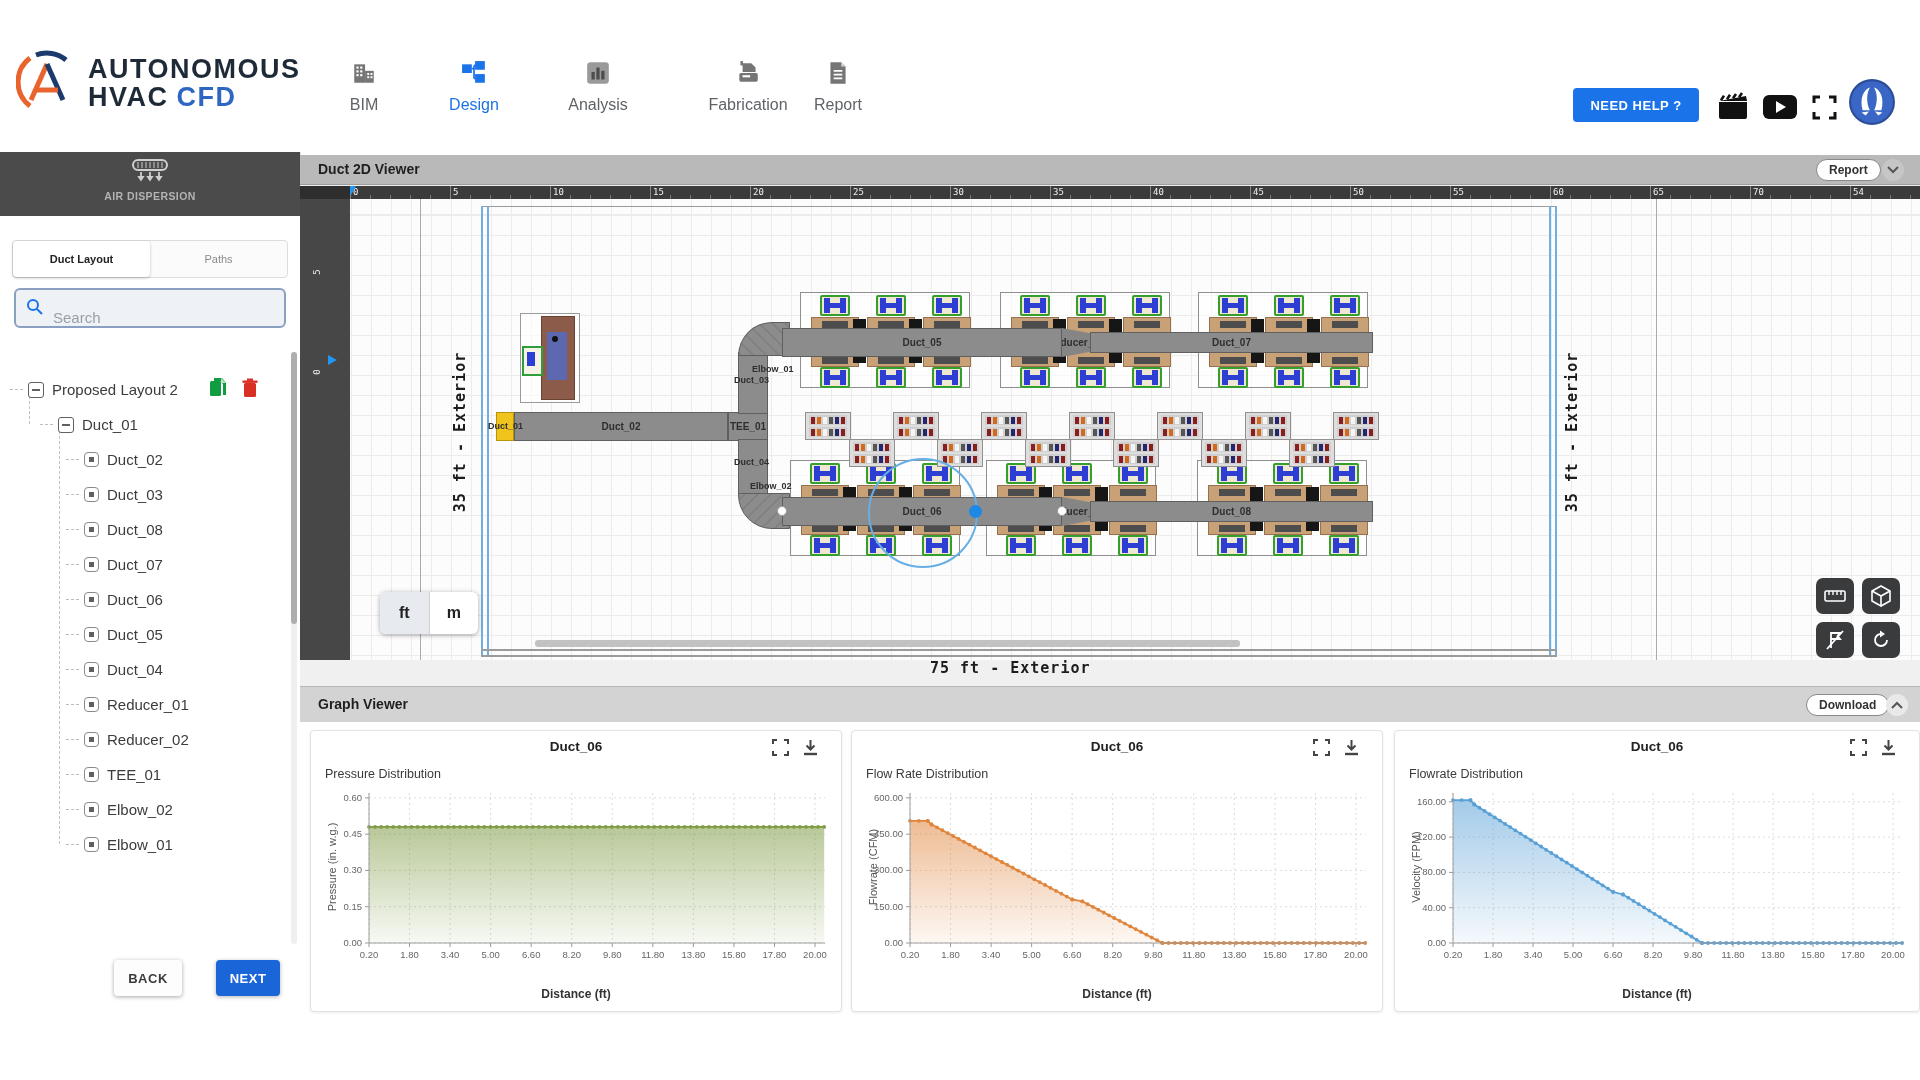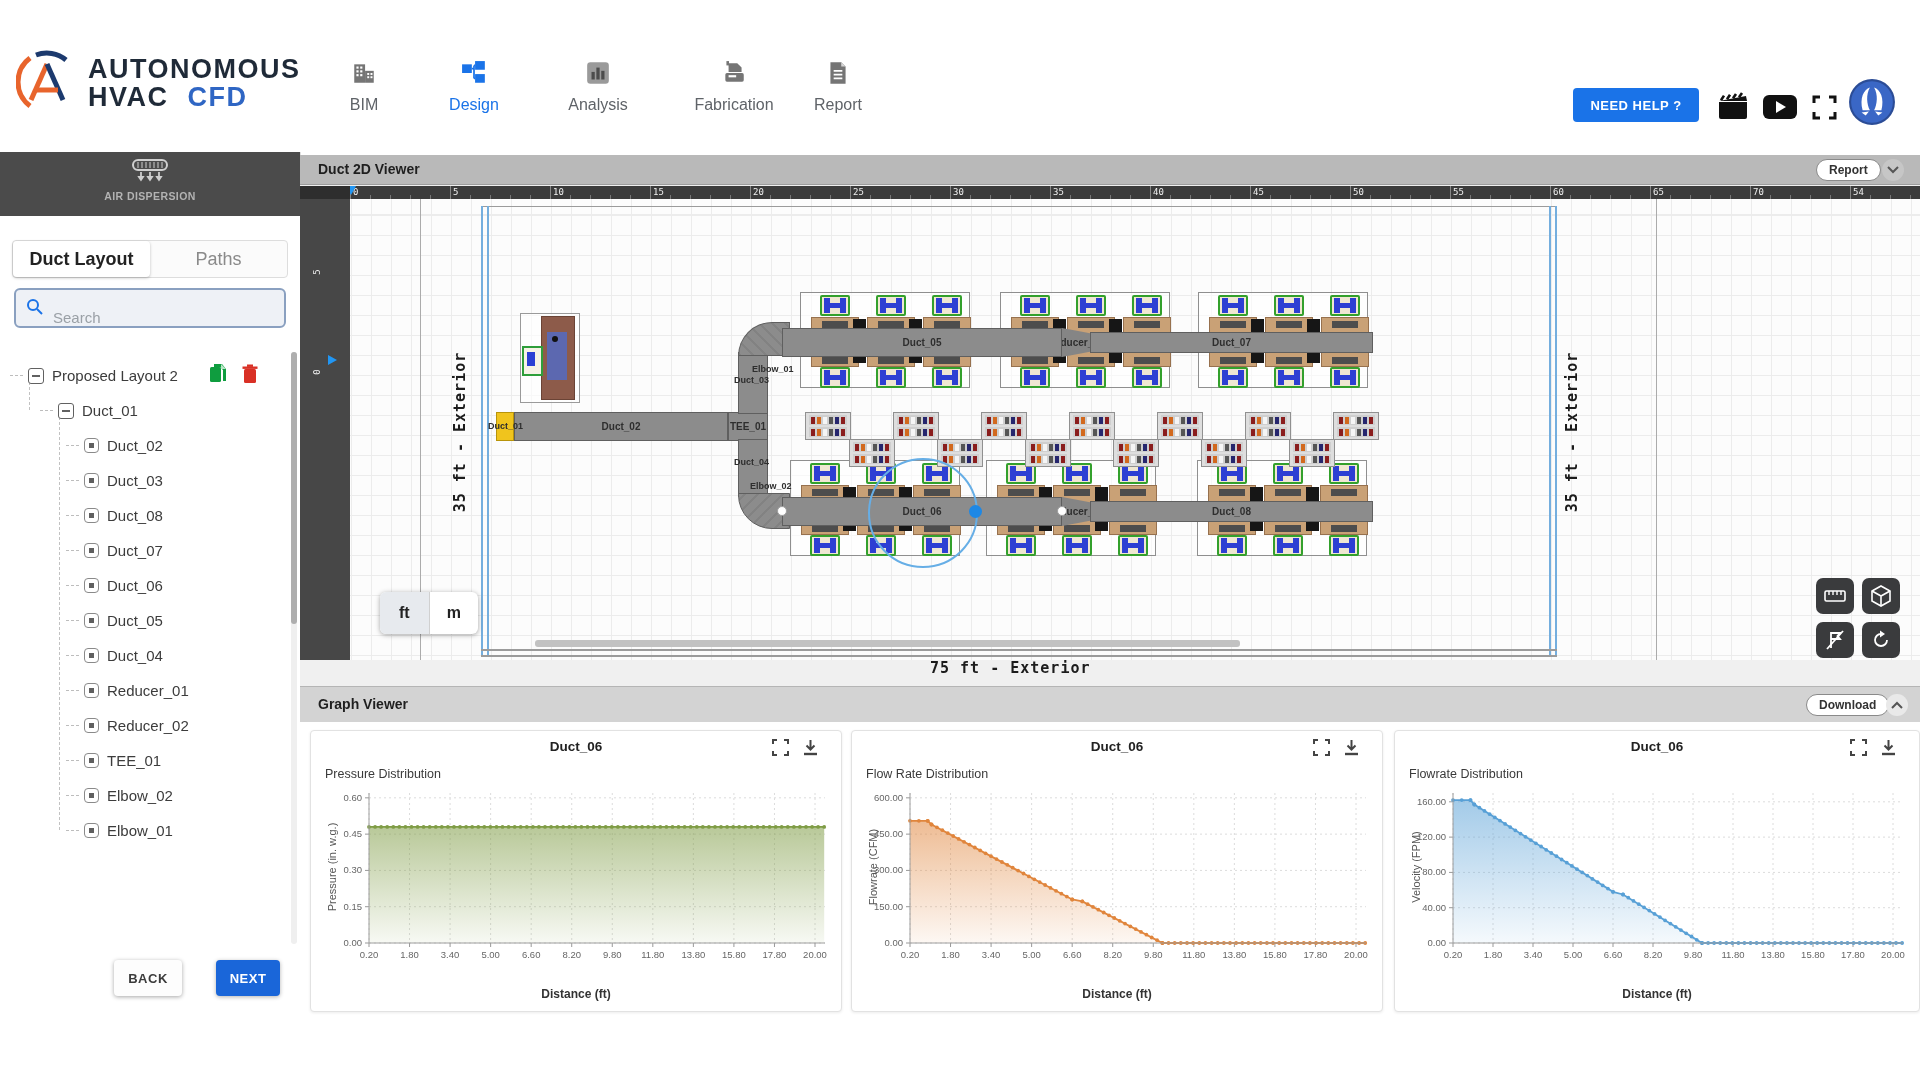--- a/index.html
+++ b/index.html
@@ -4,44 +4,44 @@
 <style>
   html,body{margin:0;padding:0;background:#fff;font-family:"Liberation Sans",sans-serif;}
   #app{position:relative;width:1920px;height:1080px;overflow:hidden;background:#fff;}
 
   
   #header{position:absolute;left:0;top:0;width:1920px;height:152px;background:#fff;}
   #brand{position:absolute;left:16px;top:48px;display:flex;align-items:center;gap:10px;}
   .brand-text{line-height:1.05;}
   .brand-l1{font-size:27px;font-weight:bold;letter-spacing:1.5px;color:#1f2a38;}
   .brand-l2{font-size:27px;font-weight:bold;letter-spacing:1.5px;color:#1f2a38;}
-  .brand-l2 .cfd{color:#2f66c4;margin-left:19px;}
+  .brand-l2 .cfd{color:#2f66c4;margin-left:8px;}
   .nav-item{position:absolute;top:60px;width:104px;text-align:center;cursor:pointer;}
   .nav-item .nav-label{margin-top:6px;font-size:16px;color:#5f6368;}
   .nav-item.active .nav-label{color:#1a73e8;}
   #help-btn{position:absolute;left:1573px;top:88px;width:126px;height:34px;background:#1a73e8;color:#fff;
     font-size:13px;font-weight:bold;border:none;border-radius:4px;letter-spacing:.5px;}
   .hdr-ico{position:absolute;top:92px;}
 
   
   #sidebar{position:absolute;left:0;top:152px;width:300px;height:928px;background:#fff;border-right:1px solid #e0e0e0;}
   #side-tabs{position:absolute;left:0;top:0;width:300px;height:64px;background:#4b4b4b;display:flex;}
   .side-tab{flex:1;text-align:center;padding-top:6px;cursor:pointer;box-sizing:border-box;}
   .side-tab .tab-label{font-size:10.5px;font-weight:bold;letter-spacing:.4px;color:#b3b3b3;margin-top:2px;}
   .side-tab.active{border-bottom:3px solid #fafafa;}
   .side-tab.active .tab-label{color:#ffffff;}
   #subtabs{position:absolute;left:12px;top:88px;width:276px;height:38px;border:1px solid #ddd;border-radius:4px;
     display:flex;background:#fbfbfb;box-sizing:border-box;}
-  .subtab{flex:1;display:flex;align-items:center;justify-content:center;font-size:18px;color:#8a8a8a;cursor:pointer;}
+  .subtab{flex:1;display:flex;align-items:center;justify-content:center;font-size:11px;color:#8a8a8a;cursor:pointer;}
   .subtab.active{background:#fff;border-radius:4px;box-shadow:0 1px 3px rgba(0,0,0,.25);font-weight:bold;color:#222;}
   #search-wrap{position:absolute;left:14px;top:136px;width:272px;height:40px;background:#eef1f6;border:2px solid #8aa0c0;
     border-radius:6px;display:flex;align-items:center;box-sizing:border-box;}
   #search-input{border:none;outline:none;background:transparent;font-size:15px;color:#444;width:210px;font-family:"Liberation Sans",sans-serif;margin-top:18px;}
   #search-input::placeholder{color:#9aa0a6;}
-  #tree{position:absolute;left:0;top:206px;width:292px;text-align:right;}
+  #tree{position:absolute;left:0;top:220px;width:292px;text-align:right;}
   .tree-row{position:relative;height:35px;display:flex;align-items:center;font-size:15px;color:#3c3c3c;cursor:pointer;}
   .tree-row .stub{border-top:1px dashed #bdbdbd;width:13px;margin-right:5px;}
   .nbox{width:16px;height:16px;border:1.5px solid #616161;border-radius:3px;background:#fff;display:flex;align-items:center;justify-content:center;box-sizing:border-box;flex:none;}
   .nbox .minus{width:8px;height:2px;background:#616161;}
   .leafbox{width:15px;height:15px;border:1.5px solid #8a8a8a;border-radius:4px;background:#fff;display:flex;align-items:center;justify-content:center;box-sizing:border-box;flex:none;}
   .leafbox .dot{width:5px;height:5px;background:#5f5f5f;}
   .tree-label{margin-left:8px;white-space:nowrap;}
   .guide{position:absolute;border-left:1px dashed #c2c2c2;width:0;}
   #side-scroll{position:absolute;right:3px;top:200px;width:6px;height:592px;background:#efefef;border-radius:3px;}
   #side-scroll .thumb{position:absolute;left:0;top:0;width:6px;height:272px;background:#aeaeae;border-radius:3px;}
@@ -169,21 +169,21 @@
               <path d="M10 8 H12 M12 5 V17 M12 5 H13 M12 17 H13" stroke="#1a73e8" stroke-width="1.6" fill="none"></path>
             </svg></span><div class="nav-label">Design</div></div>
         <div class="nav-item " style="left:546px"><span><svg width="26" height="26" viewBox="0 0 24 24">
               <rect x="2" y="2" width="20" height="20" rx="3" fill="#9a9a9a"></rect>
               <g fill="#4c4c4c">
                 <rect x="6" y="11" width="3" height="7"></rect>
                 <rect x="10.5" y="7" width="3" height="11"></rect>
                 <rect x="15" y="10" width="3" height="8"></rect>
               </g>
             </svg></span><div class="nav-label">Analysis</div></div>
-        <div class="nav-item " style="left:682px"><span><svg width="26" height="26" viewBox="0 0 24 24">
+        <div class="nav-item " style="left:696px"><span><svg width="26" height="26" viewBox="0 0 24 24">
               <path d="M7 3 h8 l4 4 v4 H7 Z" fill="#757575"></path>
               <rect x="4" y="12" width="17" height="8" rx="1.5" fill="#757575"></rect>
               <rect x="5" y="1" width="2.4" height="4" fill="#757575"></rect>
               <rect x="7" y="14" width="7" height="2" fill="#fff"></rect>
             </svg></span><div class="nav-label">Fabrication</div></div>
         <div class="nav-item " style="left:786px"><span><svg width="26" height="26" viewBox="0 0 24 24">
               <path d="M5 2 h10 l4 4 v16 H5 Z" fill="#757575"></path>
               <path d="M15 2 l4 4 h-4 Z" fill="#d7d7d7"></path>
               <g stroke="#fff" stroke-width="1.6">
                 <path d="M8 10 h8 M8 13.5 h8 M8 17 h8"></path>

